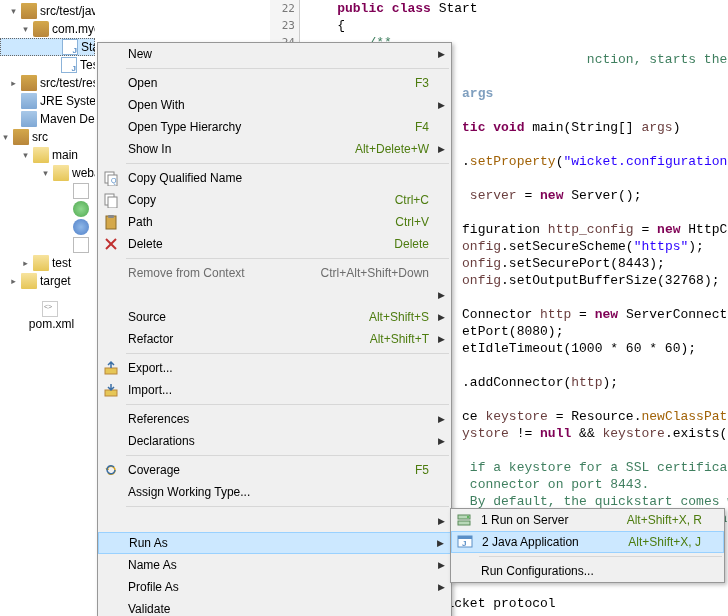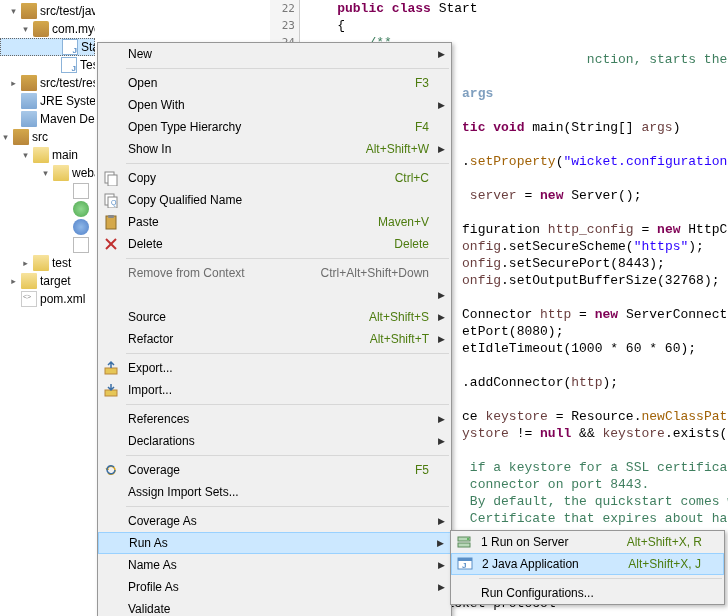--- a/index.html
+++ b/index.html
@@ -24,21 +24,21 @@
 .menu-item { display: flex; align-items: center; height: 22px; position: relative; }
 .menu-item.hover { background: #cce8ff; border: 1px solid #99d1ff; }
 .menu-item.disabled { color: #6d6d6d; }
 .menu-item .mi-icon { width: 26px; display: flex; align-items: center; justify-content: center; flex-shrink: 0; }
 .menu-item .mi-label { flex: 1; padding-left: 4px; }
 .menu-item .mi-accel { padding-right: 22px; color: #4d7c0f; }
 .menu-item.disabled .mi-accel { color: #6d6d6d; }
 .menu-item .mi-arrow { position: absolute; right: 6px; color: #333; font-size: 9px; }
 .menu-sep { height: 1px; background: #d7d7d7; margin: 3px 2px 3px 28px; }
 
-.sub-menu { position: absolute; left: 450px; top: 530px; width: 275px; background: #f0f0f0; border: 1px solid #979797; box-shadow: 2px 2px 4px rgba(0,0,0,0.25); }
+.sub-menu { position: absolute; left: 450px; top: 508px; width: 275px; background: #f0f0f0; border: 1px solid #979797; box-shadow: 2px 2px 4px rgba(0,0,0,0.25); }
 
 .ic-pkg { background: linear-gradient(#d4a84b,#b8863b); border-radius: 2px; }
 .ic-folder { background: linear-gradient(#f7e39e,#e6c657); border-radius: 1px; }
 .ic-srcfolder { background: linear-gradient(#d4a84b,#b8863b); border-radius: 1px; position: relative; }
 .ic-java { background: #fff; border: 1px solid #8cb3d9; position: relative; }
 .ic-java::after { content: "J"; position: absolute; right: 0; bottom: -1px; font-size: 8px; font-weight: bold; color: #5a8fc7; }
 .ic-lib { background: linear-gradient(#a8c8e8,#7fa8d5); border-radius: 1px; }
 .ic-xml { background: #fff; border: 1px solid #ccc; position: relative; }
 .ic-xml::after { content: "<>"; position: absolute; left: 1px; top: 1px; font-size: 7px; color: #888; }
 .ic-green { background: radial-gradient(#8fd88f,#4fa84f); border-radius: 50%; }
@@ -124,21 +124,21 @@
     <div class="tree-row" style="padding-left: 20px;">
       <span class="exp">▸</span>
       <span class="ticon ic-folder"></span>
       <span class="tlabel">test</span>
     </div>
     <div class="tree-row" style="padding-left: 8px;">
       <span class="exp">▸</span>
       <span class="ticon ic-folder"></span>
       <span class="tlabel">target</span>
     </div>
-    <div class="tree-row" style="padding-left: 8px;">
+    <div class="tree-row" style="padding-left: 8px; flex-direction: column;">
       <span class="exp"></span>
       <span class="ticon ic-xml"></span>
       <span class="tlabel">pom.xml</span>
     </div>
   </div>
 
 <div class="ruler" id="ruler">
     <div class="ruler-line">22</div>
     <div class="ruler-line">23</div>
     <div class="ruler-line">24</div>
@@ -164,53 +164,53 @@
       <span class="mi-arrow">▶</span>
     </div>
     <div class="menu-item">
       <span class="mi-icon"></span>
       <span class="mi-label">Open Type Hierarchy</span>
       <span class="mi-accel">F4</span>
     </div>
     <div class="menu-item">
       <span class="mi-icon"></span>
       <span class="mi-label">Show In</span>
-      <span class="mi-accel">Alt+Shift+W</span>
-      <span class="mi-arrow">▶</span>
-    </div>
-    <div class="menu-sep"></div>
-    <div class="menu-item">
-      <span class="mi-icon">
-        <svg width="16" height="16">
-          <rect x="2" y="2" width="9" height="11" fill="#fff" stroke="#888"></rect>
-          <rect x="5" y="5" width="9" height="11" fill="#fff" stroke="#888"></rect>
-        </svg>
-      </span>
-      <span class="mi-label">Copy</span>
-      <span class="mi-accel">Ctrl+C</span>
-    </div>
+      <span class="mi-accel">Alt+Delete+W</span>
+      <span class="mi-arrow">▶</span>
+    </div>
+    <div class="menu-sep"></div>
     <div class="menu-item">
       <span class="mi-icon">
         <svg width="16" height="16">
           <rect x="2" y="2" width="9" height="11" fill="#fff" stroke="#888"></rect>
           <rect x="5" y="5" width="9" height="11" fill="#fff" stroke="#888"></rect>
           <text x="8" y="13" font-size="7" fill="#5a8fc7">Q</text>
         </svg>
       </span>
       <span class="mi-label">Copy Qualified Name</span>
     </div>
     <div class="menu-item">
       <span class="mi-icon">
         <svg width="16" height="16">
+          <rect x="2" y="2" width="9" height="11" fill="#fff" stroke="#888"></rect>
+          <rect x="5" y="5" width="9" height="11" fill="#fff" stroke="#888"></rect>
+        </svg>
+      </span>
+      <span class="mi-label">Copy</span>
+      <span class="mi-accel">Ctrl+C</span>
+    </div>
+    <div class="menu-item">
+      <span class="mi-icon">
+        <svg width="16" height="16">
           <rect x="3" y="2" width="10" height="13" fill="#d4a84b" stroke="#8a6a2b"></rect>
           <rect x="5" y="1" width="6" height="3" fill="#888" rx="1"></rect>
         </svg>
       </span>
-      <span class="mi-label">Paste</span>
-      <span class="mi-accel">Maven+V</span>
+      <span class="mi-label">Path</span>
+      <span class="mi-accel">Ctrl+V</span>
     </div>
     <div class="menu-item">
       <span class="mi-icon">
         <svg width="16" height="16">
           <line x1="3" y1="3" x2="13" y2="13" stroke="#c03030" stroke-width="2"></line>
           <line x1="13" y1="3" x2="3" y2="13" stroke="#c03030" stroke-width="2"></line>
         </svg>
       </span>
       <span class="mi-label">Delete</span>
       <span class="mi-accel">Delete</span>
@@ -274,26 +274,25 @@
           <path d="M4 8 A4 4 0 1 1 5 11" fill="none" stroke="#d4a016" stroke-width="1.5"></path>
           <path d="M3 6 L4 8 L6 7" fill="none" stroke="#d4a016"></path>
           <path d="M12 8 A4 4 0 1 1 11 5" fill="none" stroke="#3a6ea5" stroke-width="1.5"></path>
         </svg>
       </span>
       <span class="mi-label">Coverage</span>
       <span class="mi-accel">F5</span>
     </div>
     <div class="menu-item">
       <span class="mi-icon"></span>
-      <span class="mi-label">Assign Import Sets...</span>
-    </div>
-    <div class="menu-sep"></div>
-    <div class="menu-item">
-      <span class="mi-icon"></span>
-      <span class="mi-label">Coverage As</span>
+      <span class="mi-label">Assign Working Type...</span>
+    </div>
+    <div class="menu-sep"></div>
+    <div class="menu-item">
+      <span class="mi-icon"></span>
       <span class="mi-arrow">▶</span>
     </div>
     <div class="menu-item hover">
       <span class="mi-icon"></span>
       <span class="mi-label">Run As</span>
       <span class="mi-arrow">▶</span>
     </div>
     <div class="menu-item">
       <span class="mi-icon"></span>
       <span class="mi-label">Name As</span>

